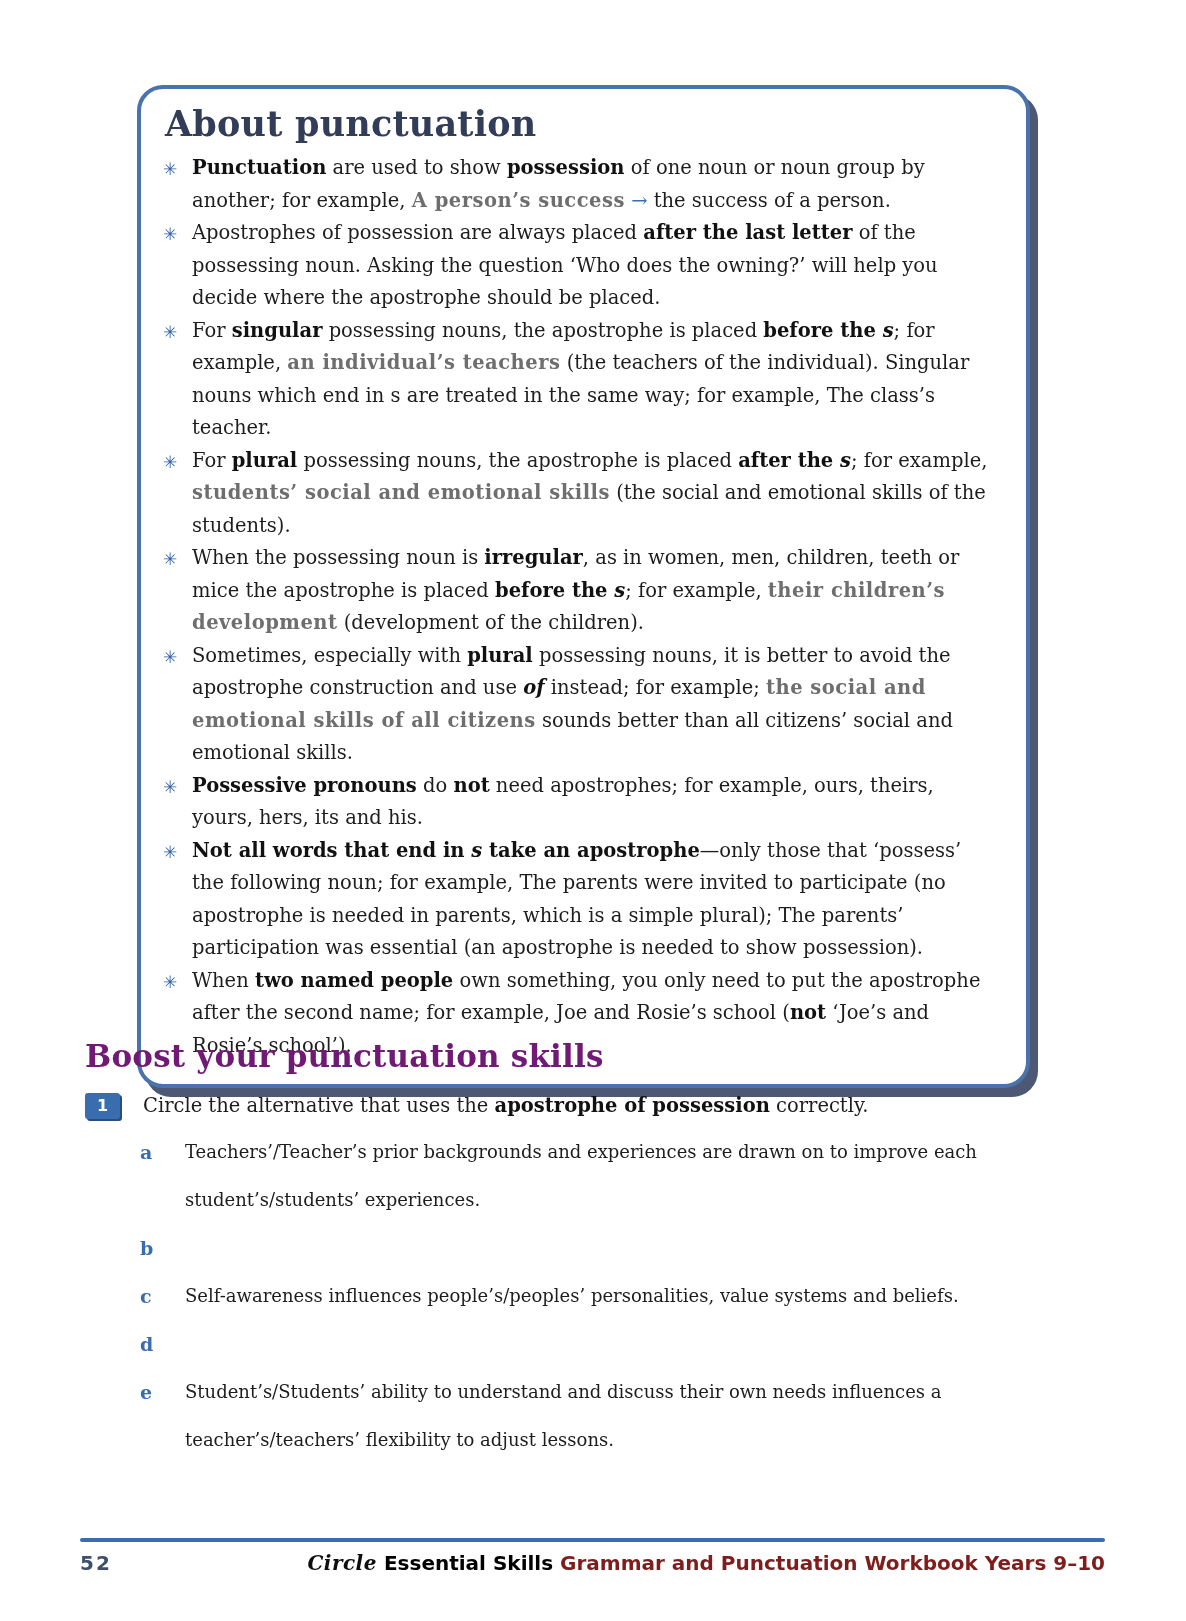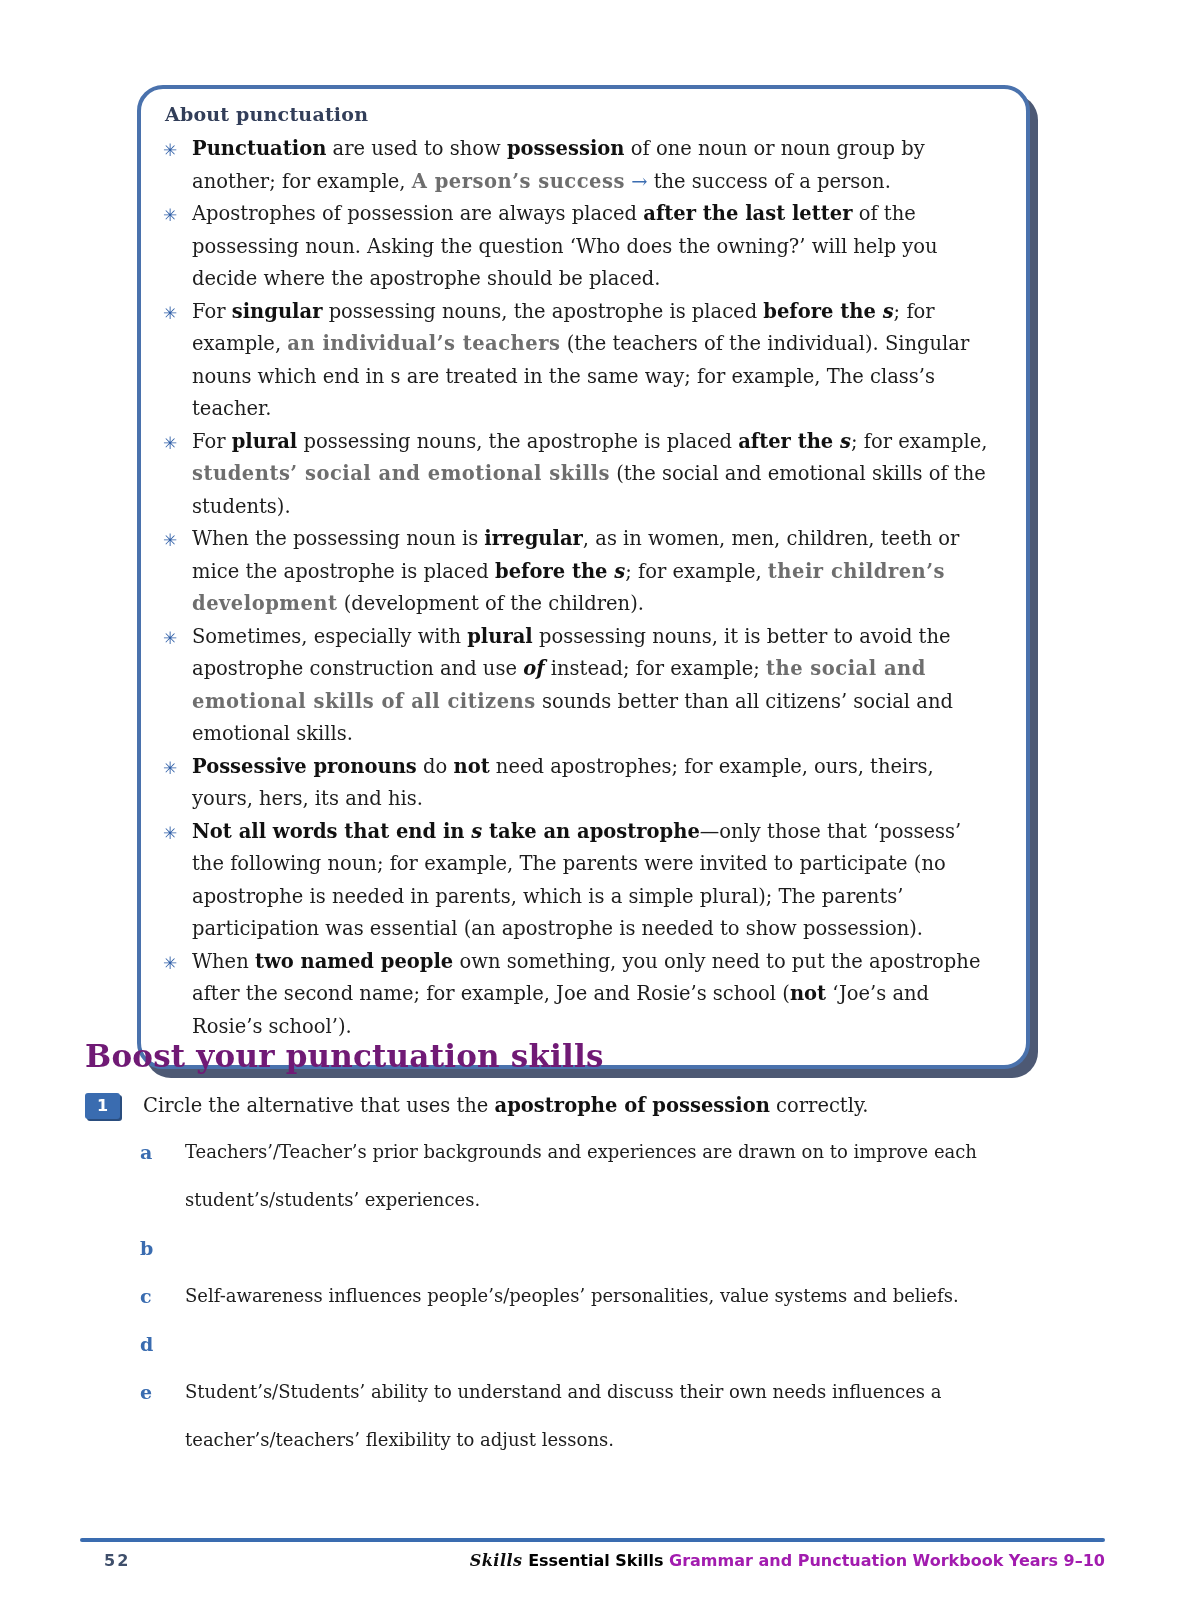--- a/index.html
+++ b/index.html
@@ -17,21 +17,21 @@
     left:137px;top:85px;
     width:893px;
     box-sizing:border-box;
     border:4px solid #4a72ad;
     border-radius:26px;
     background:#ffffff;
     box-shadow:8px 9px 0 #4d5974;
     padding:14px 26px 22px 22px;
   }
   .about-title{
-    font-size:19px;
+    font-size:35px;
     font-weight:bold;
     color:#323e59;
     margin:0 0 8px 2px;
     letter-spacing:0.2px;
   }
   .about-list{list-style:none;margin:0;padding:0;}
   .about-item{
     display:flex;
     align-items:flex-start;
     margin:0;
@@ -124,27 +124,26 @@
     background:#3a6cb0;
     border-radius:2px;
   }
   .footer-row{
     display:flex;
     justify-content:space-between;
     align-items:baseline;
     margin-top:9px;
     font-family:"DejaVu Sans", sans-serif;
     font-weight:bold;
-    font-size:16px;
-    margin-left:24px;
+    font-size:20px;
   }
   .page-number{color:#3f4f6b;letter-spacing:2px;}
   .seg-logo{font-family:"DejaVu Serif", serif;font-style:italic;font-weight:bold;color:#0d0d0d;letter-spacing:0.5px;}
   .seg-dark{color:#000000;}
-  .seg-blue{color:#a21caf;}
+  .seg-blue{color:#7f1d1d;}
 </style>
 </head>
 <body>
 
 <div class="page">
 
   <section class="about-box">
     <h2 class="about-title">About punctuation</h2>
     <ul class="about-list" id="about-list">
         <li class="about-item">
@@ -211,17 +210,17 @@
       <div class="ex-item">
         <span class="ex-letter">e</span>
         <div class="ex-text">Student’s/Students’ ability to understand and discuss their own needs influences a<br>teacher’s/teachers’ flexibility to adjust lessons.</div>
       </div>
     </div>
 
   <footer class="footer">
     <div class="footer-rule"></div>
     <div class="footer-row">
       <span class="page-number">52</span>
-      <span id="footer-brand"><span class="seg seg-logo">Skills</span><span class="seg seg-dark"> Essential Skills </span><span class="seg seg-blue">Grammar and Punctuation Workbook Years 9–10</span></span>
+      <span id="footer-brand"><span class="seg seg-logo">Circle</span><span class="seg seg-dark"> Essential Skills </span><span class="seg seg-blue">Grammar and Punctuation Workbook Years 9–10</span></span>
     </div>
   </footer>
 
 </div>
 
 </body></html>

